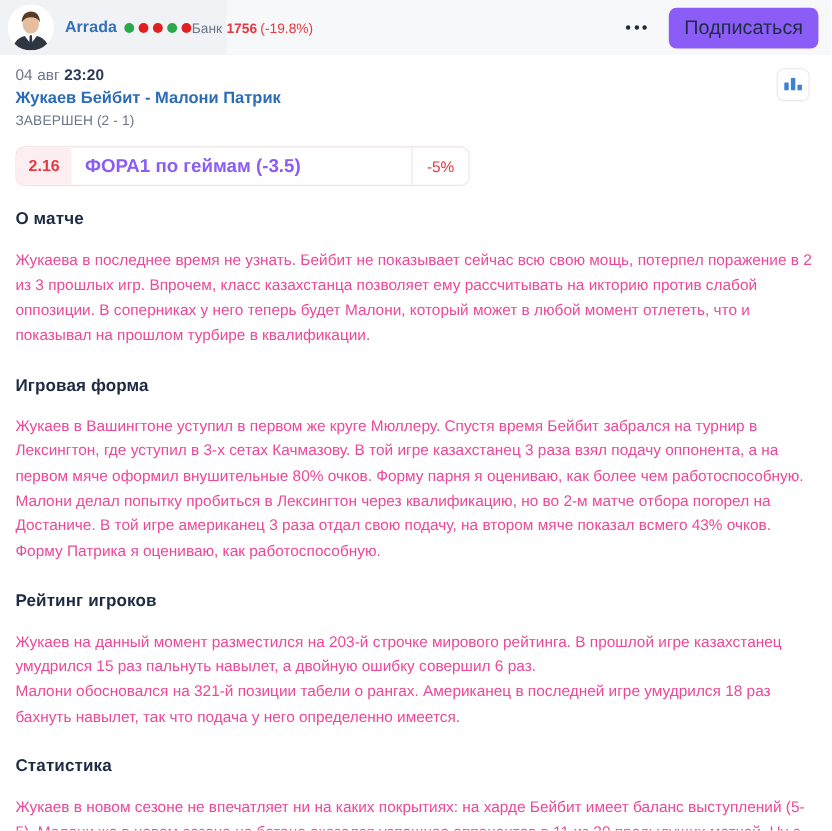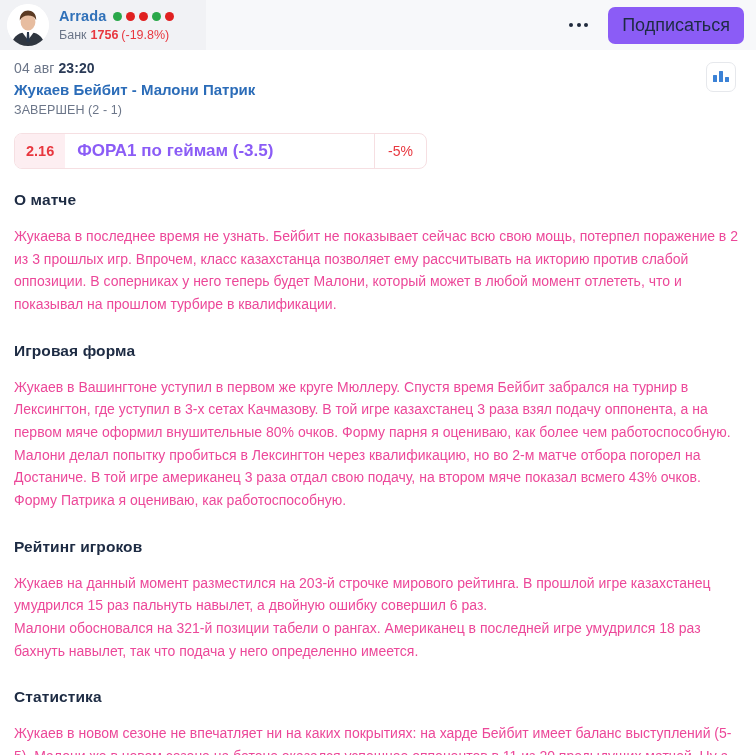--- a/index.html
+++ b/index.html
@@ -40,21 +40,21 @@
     width: 42px; height: 42px;
     border-radius: 50%;
     background: #ffffff;
     overflow: hidden;
     flex: 0 0 42px;
     display: block;
   }
   .author-meta {
     margin-left: 10px;
     display: flex;
-    flex-direction: column;
+    flex-direction: row;
     justify-content: center;
     line-height: 1.15;
   }
   .author-row1 { display: flex; align-items: center; }
   .author-name {
     color: #3071b9;
     font-size: 14.5px;
     font-weight: bold;
     letter-spacing: .1px;
   }

